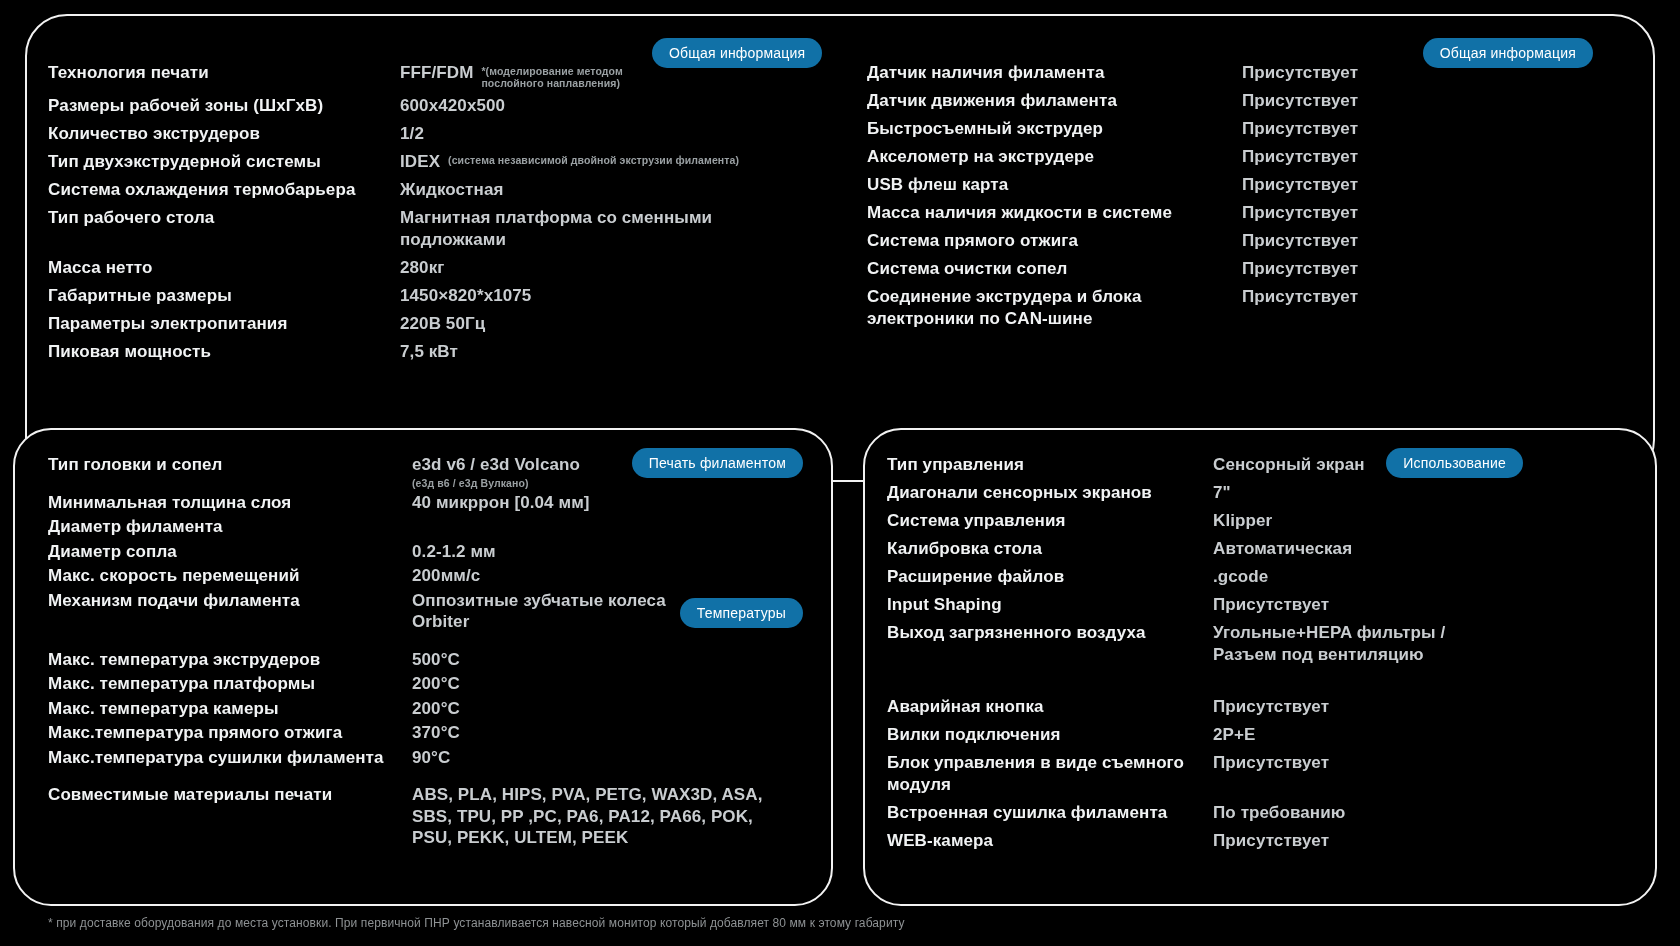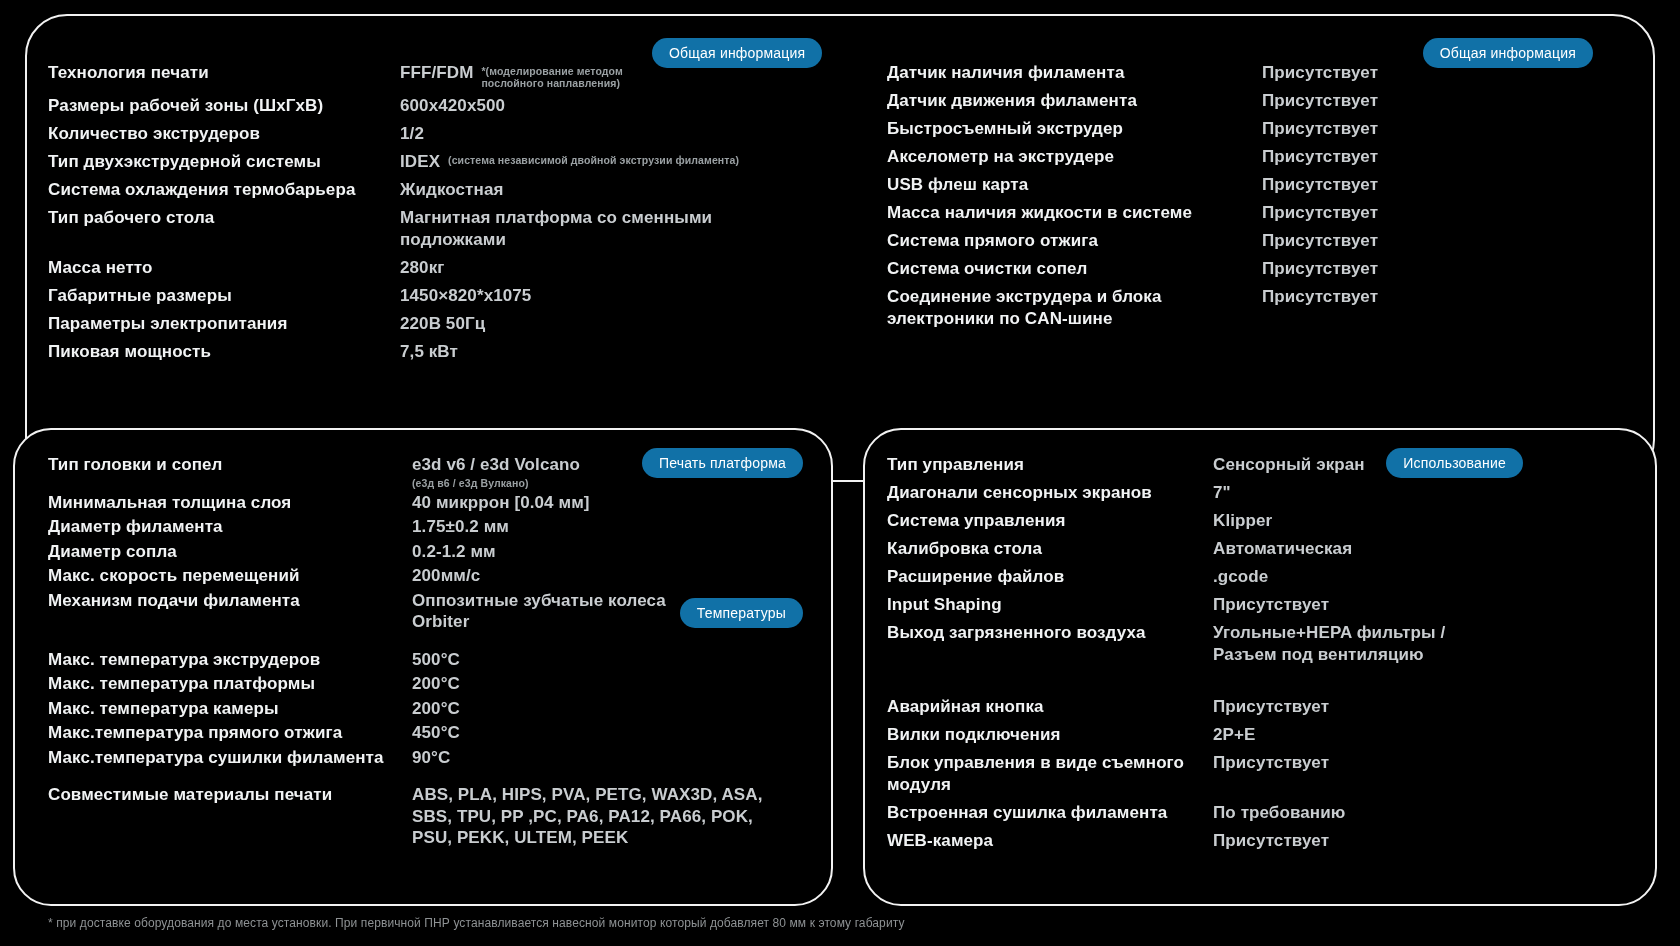--- a/index.html
+++ b/index.html
@@ -10,21 +10,21 @@
   .panel{
     position:absolute;border:2px solid #f2f2f2;border-radius:42px;
     box-sizing:border-box;background:#000;
   }
   .panel-top{left:25px;top:14px;width:1630px;height:468px;}
   .panel-print{left:13px;top:428px;width:820px;height:478px;border-radius:38px;}
   .panel-usage{left:863px;top:428px;width:794px;height:478px;border-radius:38px;}
 
   .col{position:absolute;font-weight:bold;}
   .col-gl{left:21px;top:46px;width:700px;}
-  .col-gr{left:860px;top:46px;width:744px;}
+  .col-gr{left:840px;top:46px;width:744px;}
   .col-p{left:33px;top:24px;width:762px;}
   .col-u{left:22px;top:24px;width:748px;}
 
   .row{display:flex;align-items:flex-start;margin-bottom:6px;font-size:17px;line-height:22px;}
   .col-p .row{margin-bottom:3px;line-height:21.5px;}
   .row.gap{margin-top:16px;}
   .col-u .row.gap{margin-top:30px;}
 
   .lab{color:#f1f3f4;white-space:pre-line;letter-spacing:.1px;}
   .col-gl .lab{flex:0 0 352px;}
@@ -134,34 +134,33 @@
       </div>
       <div class="row">
         <div class="lab">Соединение экструдера и блока
 электроники по CAN-шине</div>
         <div class="val"><span>Присутствует</span></div>
       </div>
     </div>
 </section>
 
 <section class="panel panel-print">
-  <span class="badge badge-print">Печать платформа</span>
+  <span class="badge badge-print">Печать филаментом</span>
   <span class="badge badge-temps">Температуры</span>
   <div class="col col-p">
       <div class="row">
         <div class="lab">Тип головки и сопел</div>
         <div class="val"><span>e3d v6 / e3d Volcano</span><span class="note below">(е3д в6 / е3д Вулкано)</span></div>
       </div>
       <div class="row">
         <div class="lab">Минимальная толщина слоя</div>
         <div class="val"><span>40 микррон [0.04 мм]</span></div>
       </div>
       <div class="row">
         <div class="lab">Диаметр филамента</div>
-        <div class="val"><span>1.75±0.2 мм</span></div>
       </div>
       <div class="row">
         <div class="lab">Диаметр сопла</div>
         <div class="val"><span>0.2-1.2 мм</span></div>
       </div>
       <div class="row">
         <div class="lab">Макс. скорость перемещений</div>
         <div class="val"><span>200мм/с</span></div>
       </div>
       <div class="row">
@@ -176,21 +175,21 @@
       <div class="row">
         <div class="lab">Макс. температура платформы</div>
         <div class="val"><span>200°C</span></div>
       </div>
       <div class="row">
         <div class="lab">Макс. температура камеры</div>
         <div class="val"><span>200°C</span></div>
       </div>
       <div class="row">
         <div class="lab">Макс.температура прямого отжига</div>
-        <div class="val"><span>450°C</span></div>
+        <div class="val"><span>370°C</span></div>
       </div>
       <div class="row">
         <div class="lab">Макс.температура сушилки филамента</div>
         <div class="val"><span>90°C</span></div>
       </div>
       <div class="row gap">
         <div class="lab">Совместимые материалы печати</div>
         <div class="val"><span>ABS, PLA, HIPS, PVA, PETG, WAX3D, ASA,
 SBS, TPU, PP ,PC, PA6, PA12, PA66, POK,
 PSU, PEKK, ULTEM, PEEK</span></div>

